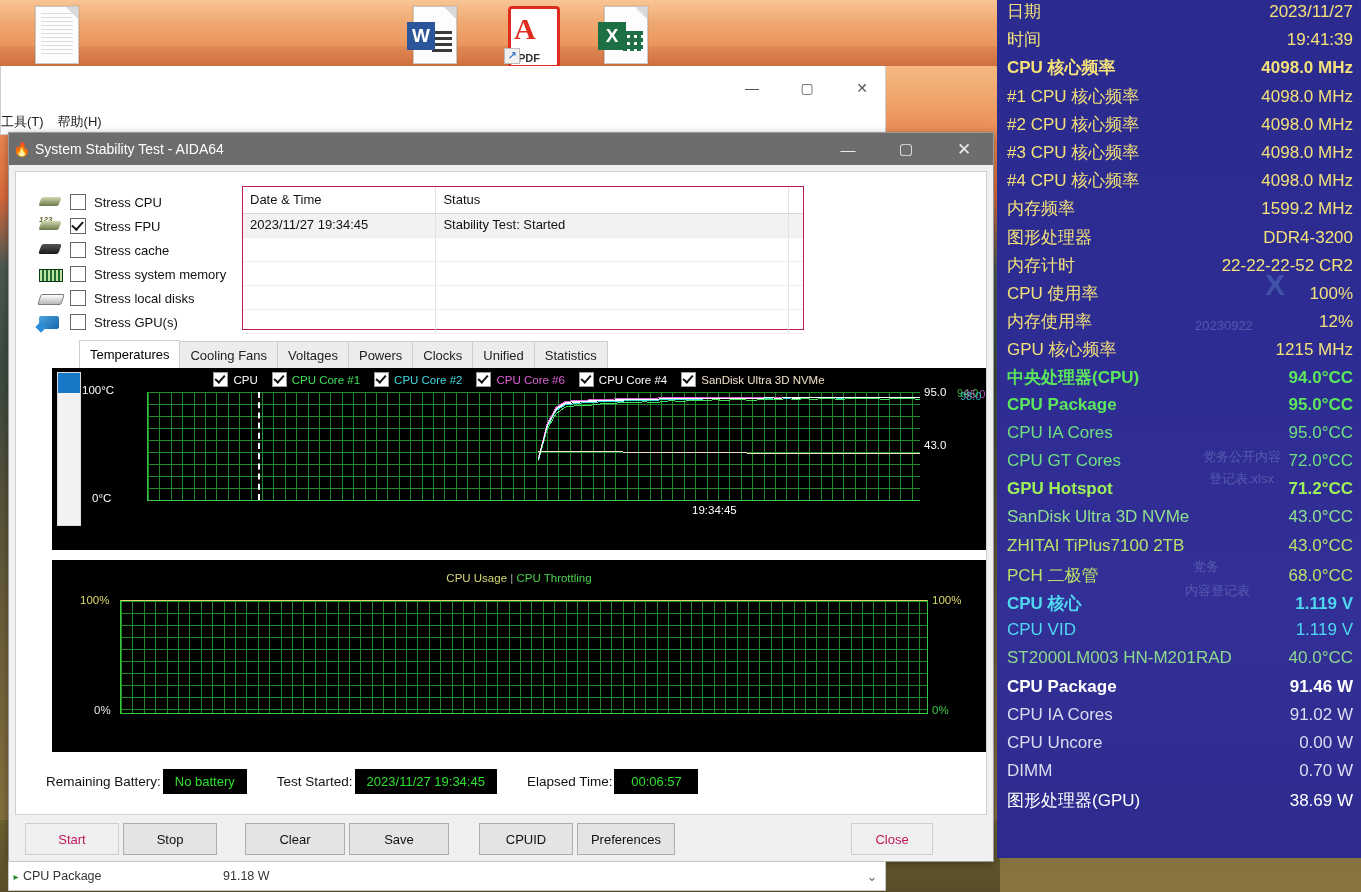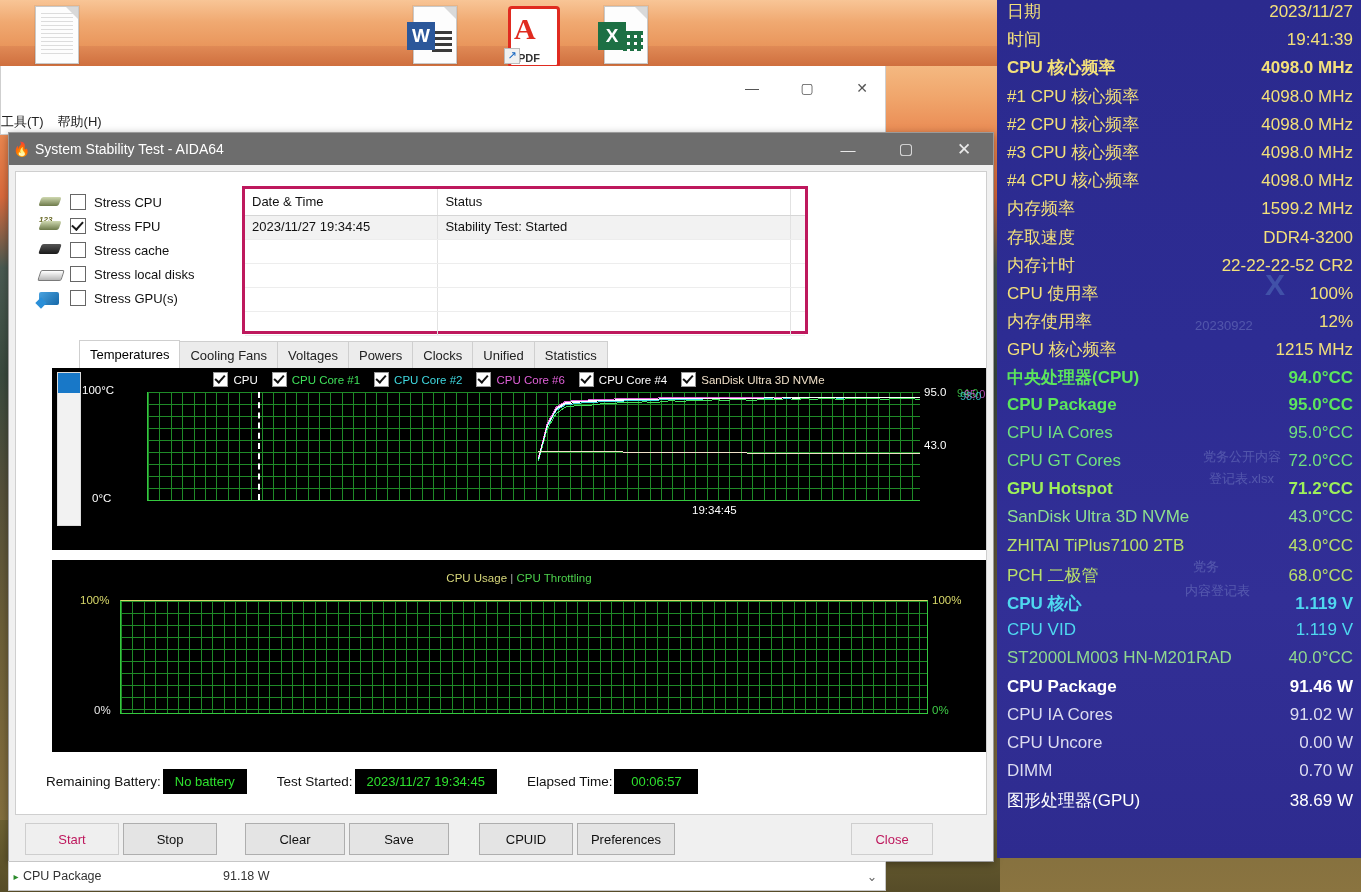--- a/index.html
+++ b/index.html
@@ -75,21 +75,21 @@
        background-image:repeating-linear-gradient(90deg,#bfe3a0 0 2px,#1f6b2f 2px 4px);border:1px solid #0c3a18;}
   .disk{position:absolute;left:1px;top:5px;width:22px;height:9px;background:linear-gradient(180deg,#fff,#b7b7b7);border:1px solid #7a7a7a;border-radius:2px;transform:skewX(-18deg);}
   .gpu{position:absolute;left:1px;top:3px;width:20px;height:13px;background:linear-gradient(135deg,#4aa3e0,#1668a8);border-radius:2px;}
   .gpu:after{content:"";position:absolute;left:-2px;bottom:-2px;width:8px;height:8px;background:#2a8fd8;transform:rotate(45deg);}
   .num123{position:absolute;left:1px;top:-2px;font-size:8px;color:#6b6b2a;font-weight:bold;}
   .cb{width:14px;height:14px;border:1px solid #666;background:#fff;position:relative;flex:none;}
   .cb.on:after{content:"";position:absolute;left:3px;top:0px;width:5px;height:9px;border:solid #1a1a1a;border-width:0 2px 2px 0;transform:rotate(42deg);}
   .slabel{font-size:13px;color:#111;}
 
   
-  .logtbl{position:absolute;left:226px;top:14px;width:560px;height:142px;border:3px solid #be185d;background:#fff;font-size:13px;color:#111;}
+  .logtbl{position:absolute;left:226px;top:14px;width:560px;height:142px;border:1px solid #be185d;background:#fff;font-size:13px;color:#111;}
   .logtbl .hdr{display:flex;height:26px;border-bottom:1px solid #d6d6d6;}
   .logtbl .hdr div{padding:5px 7px;}
   .logtbl .c1{width:186px;border-right:1px solid #e2e2e2;}
   .logtbl .c2{width:352px;border-right:1px solid #e2e2e2;}
   .logtbl .row{display:flex;height:23px;border-bottom:1px solid #ededed;}
   .logtbl .row.sel{background:#f2f2f2;}
   .logtbl .row div{padding:3px 7px;overflow:hidden;white-space:nowrap;}
 
   
   .tabs{position:absolute;left:28px;top:168px;display:flex;align-items:flex-end;font-size:13px;padding-left:35px;}
@@ -228,20 +228,27 @@
             </span>
           <span class="cb on"></span>
           <span class="slabel">Stress FPU</span>
         </div>
         <div class="srow">
           <span class="sicon">
               <i class="chip2"></i>
             </span>
           <span class="cb"></span>
           <span class="slabel">Stress cache</span>
+        </div>
+        <div class="srow">
+          <span class="sicon">
+              <i class="ram"></i>
+            </span>
+          <span class="cb"></span>
+          <span class="slabel">Stress system memory</span>
         </div>
         <div class="srow">
           <span class="sicon">
               <i class="disk"></i>
             </span>
           <span class="cb"></span>
           <span class="slabel">Stress local disks</span>
         </div>
         <div class="srow">
           <span class="sicon">
@@ -423,21 +430,21 @@
       </div>
       <div class="orow">
         <span class="olabel" style="color: rgb(243, 224, 122);">#4 CPU 核心频率</span>
         <span class="oval" style="color: rgb(243, 224, 122);">4098.0 MHz</span>
       </div>
       <div class="orow">
         <span class="olabel" style="color: rgb(243, 224, 122);">内存频率</span>
         <span class="oval" style="color: rgb(243, 224, 122);">1599.2 MHz</span>
       </div>
       <div class="orow">
-        <span class="olabel" style="color: rgb(243, 224, 122);">存取速度</span>
+        <span class="olabel" style="color: rgb(243, 224, 122);">图形处理器</span>
         <span class="oval" style="color: rgb(243, 224, 122);">DDR4-3200</span>
       </div>
       <div class="orow">
         <span class="olabel" style="color: rgb(243, 224, 122);">内存计时</span>
         <span class="oval" style="color: rgb(243, 224, 122);">22-22-22-52 CR2</span>
       </div>
       <div class="orow">
         <span class="olabel" style="color: rgb(243, 224, 122);">CPU 使用率</span>
         <span class="oval" style="color: rgb(243, 224, 122);">100%</span>
       </div>

